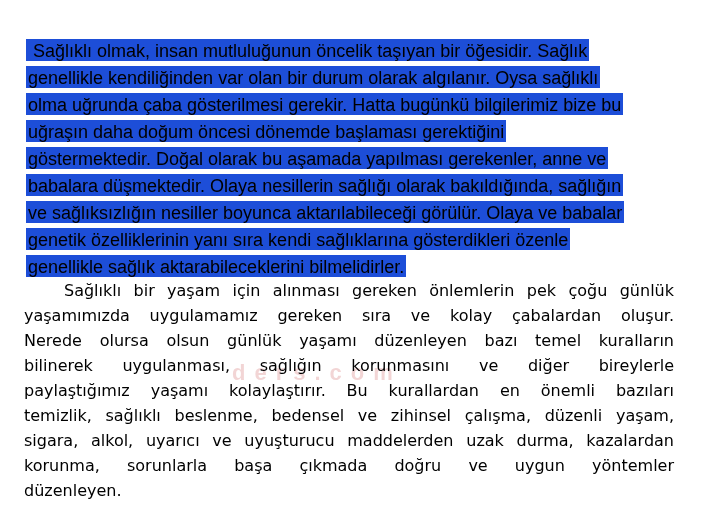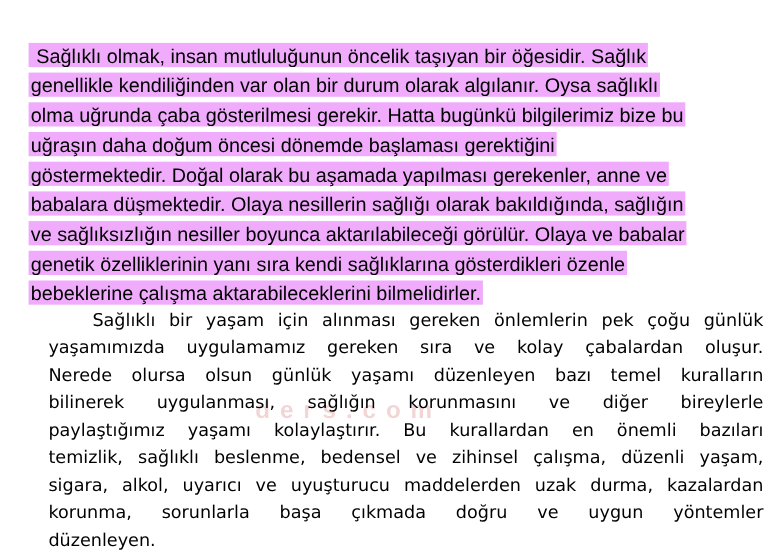--- a/index.html
+++ b/index.html
@@ -16,27 +16,27 @@
     position: absolute;
     left: 26px;
     top: 38px;
     font-family: "Liberation Sans", sans-serif;
     font-size: 18px;
     line-height: 27px;
     color: #000000;
   }
   .para1 .line { white-space: pre; height: 27px; }
   .para1 .hl {
-    background: #f0abfc;
+    background: #1d4ed8;
     padding: 2px 2px 0 2px;
   }
   
   .para2 {
     position: absolute;
-    left: 44px;
+    left: 24px;
     top: 278px;
     width: 650px;
     font-family: "DejaVu Sans", sans-serif;
     font-size: 16px;
     line-height: 25px;
     color: #000000;
   }
   .para2 .jline {
     text-align: justify;
     text-align-last: justify;
@@ -69,21 +69,21 @@
 
   <div class="para1">
     <div class="line"><span class="hl"> Sağlıklı olmak, insan mutluluğunun öncelik taşıyan bir öğesidir. Sağlık</span></div>
     <div class="line"><span class="hl">genellikle kendiliğinden var olan bir durum olarak algılanır. Oysa sağlıklı</span></div>
     <div class="line"><span class="hl">olma uğrunda çaba gösterilmesi gerekir. Hatta bugünkü bilgilerimiz bize bu</span></div>
     <div class="line"><span class="hl">uğraşın daha doğum öncesi dönemde başlaması gerektiğini</span></div>
     <div class="line"><span class="hl">göstermektedir. Doğal olarak bu aşamada yapılması gerekenler, anne ve</span></div>
     <div class="line"><span class="hl">babalara düşmektedir. Olaya nesillerin sağlığı olarak bakıldığında, sağlığın</span></div>
     <div class="line"><span class="hl">ve sağlıksızlığın nesiller boyunca aktarılabileceği görülür. Olaya ve babalar</span></div>
     <div class="line"><span class="hl">genetik özelliklerinin yanı sıra kendi sağlıklarına gösterdikleri özenle</span></div>
-    <div class="line"><span class="hl">bebeklerine çalışma aktarabileceklerini bilmelidirler.</span></div>
+    <div class="line"><span class="hl">genellikle sağlık aktarabileceklerini bilmelidirler.</span></div>
   </div>
 
   <div class="para2">
     <div class="jline first">Sağlıklı bir yaşam için alınması gereken önlemlerin pek çoğu günlük</div>
     <div class="jline">yaşamımızda  uygulamamız gereken sıra ve kolay çabalardan oluşur.</div>
     <div class="jline">Nerede olursa olsun günlük yaşamı düzenleyen bazı temel kuralların</div>
     <div class="jline">bilinerek uygulanması, sağlığın korunmasını ve diğer bireylerle</div>
     <div class="jline">paylaştığımız yaşamı kolaylaştırır. Bu kurallardan en önemli bazıları</div>
     <div class="jline">temizlik, sağlıklı beslenme, bedensel ve zihinsel çalışma, düzenli yaşam,</div>
     <div class="jline">sigara, alkol, uyarıcı ve uyuşturucu maddelerden uzak durma, kazalardan</div>

